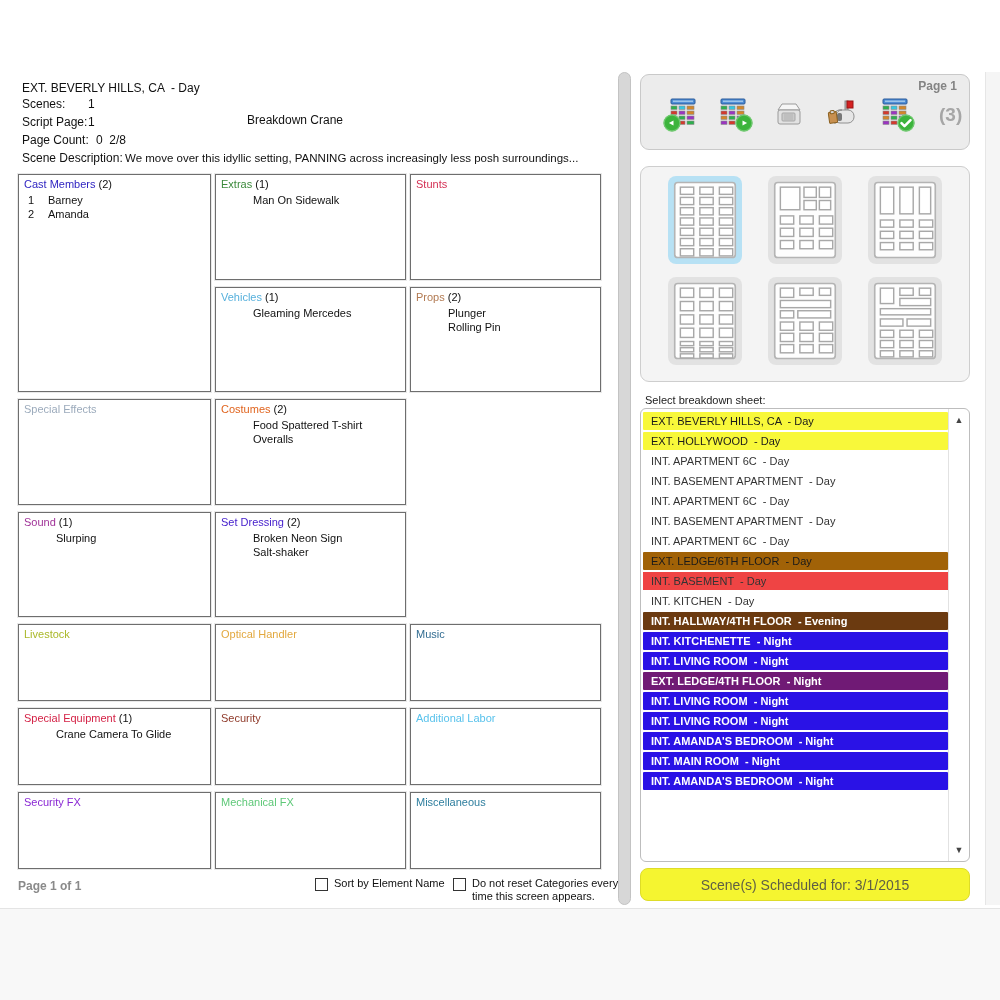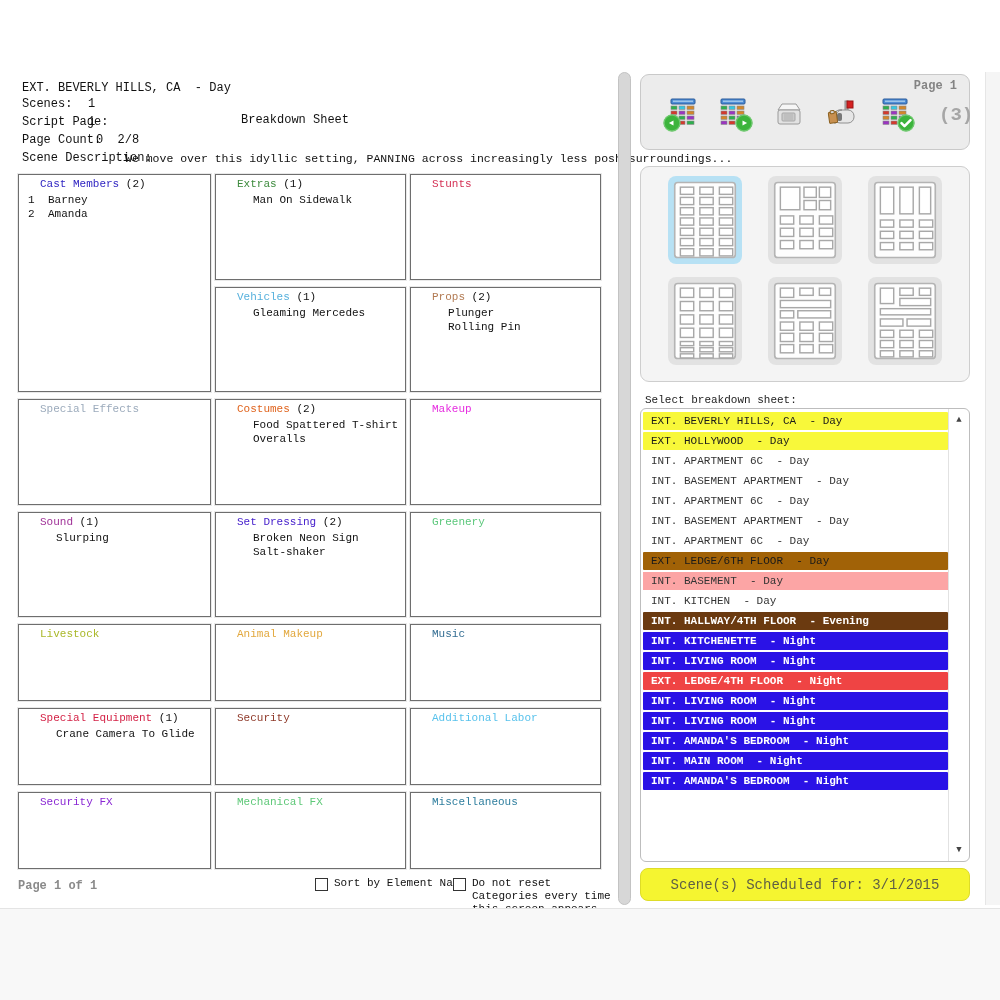--- a/index.html
+++ b/index.html
@@ -1,30 +1,30 @@
 <!DOCTYPE html>
 <html><head>
 <meta charset="utf-8">
 <style>
   html,body{margin:0;padding:0;background:#fff;}
   .app{position:relative;width:1000px;height:1000px;background:#fff;overflow:hidden;
-       font-family:Liberation Mono, monospace;color:#111;}
+       font-family:Liberation Sans, sans-serif;color:#111;}
   .pre{white-space:pre;}
 
   
   .hdr-line{position:absolute;font-size:12px;color:#111;}
   .sheet-title{position:absolute;left:205px;top:113px;width:180px;text-align:center;font-size:12px;}
 
   .cat-grid{position:absolute;left:18px;top:174px;width:583px;
             display:grid;grid-template-columns:193px 191px 191px;
             grid-template-rows:106px 105px 106px 105px 77px 77px 77px;
             column-gap:4px;row-gap:7px;}
   .cat-box{border:1px solid #6e6e6e;background:#fff;box-sizing:border-box;
            padding:3px 5px;font-size:11px;overflow:hidden;box-shadow:0 0 0 1px #e9e9e9;}
-  .cat-head{margin-bottom:3px;margin-left:16px;}
+  .cat-head{margin-bottom:3px;}
   .cat-name{font-size:11px;}
   .cat-count{color:#111;}
   .cat-item{padding-left:32px;line-height:14px;color:#111;}
   .cat-item.numbered{padding-left:4px;display:flex;}
   .item-no{width:20px;flex:none;}
   .slot-cast{grid-column:1;grid-row:1/3;}
   .slot-extras{grid-column:2;grid-row:1;}
   .slot-stunts{grid-column:3;grid-row:1;}
   .slot-vehicles{grid-column:2;grid-row:2;}
   .slot-props{grid-column:3;grid-row:2;}
@@ -98,21 +98,21 @@
 
 <div class="app">
 
   <div class="hdr-line pre" style="left:22px;top:81px;">EXT. BEVERLY HILLS, CA  - Day</div>
 
   <div class="hdr-line" style="left:22px;top:97px;">Scenes:</div>
   <div class="hdr-line pre" style="left:88px;top:97px;">1</div>
 
   <div class="hdr-line" style="left:22px;top:115px;">Script Page:</div>
   <div class="hdr-line pre" style="left:88px;top:115px;">1</div>
-  <div class="sheet-title">Breakdown Sheet</div>
+  <div class="sheet-title">Breakdown Crane</div>
 
   <div class="hdr-line" style="left:22px;top:133px;">Page Count:</div>
   <div class="hdr-line pre" style="left:96px;top:133px;">0  2/8</div>
 
   <div class="hdr-line" style="left:22px;top:151px;">Scene Description:</div>
   <div class="hdr-line" style="left:125px;top:152px;font-size:11.5px;">We move over this idyllic setting, PANNING across increasingly less posh surroundings...</div>
 
   <div class="cat-grid">
       <div class="cat-box slot-cast">
         <div class="cat-head"><span class="cat-name" style="color: rgb(42, 31, 192);">Cast Members</span><span class="cat-count">&nbsp;(2)</span></div>
@@ -142,40 +142,34 @@
         <div class="cat-item"><span class="item-label">Rolling Pin</span></div>
       </div>
       <div class="cat-box slot-special-effects">
         <div class="cat-head"><span class="cat-name" style="color: rgb(156, 171, 188);">Special Effects</span></div>
       </div>
       <div class="cat-box slot-costumes">
         <div class="cat-head"><span class="cat-name" style="color: rgb(224, 100, 30);">Costumes</span><span class="cat-count">&nbsp;(2)</span></div>
         <div class="cat-item"><span class="item-label">Food Spattered T-shirt</span></div>
         <div class="cat-item"><span class="item-label">Overalls</span></div>
       </div>
-      <div class="cat-box slot-makeup">
-        <div class="cat-head"><span class="cat-name" style="color: rgb(230, 44, 224);">Makeup</span></div>
-      </div>
       <div class="cat-box slot-sound">
         <div class="cat-head"><span class="cat-name" style="color: rgb(160, 50, 152);">Sound</span><span class="cat-count">&nbsp;(1)</span></div>
         <div class="cat-item"><span class="item-label">Slurping</span></div>
       </div>
       <div class="cat-box slot-set-dressing">
         <div class="cat-head"><span class="cat-name" style="color: rgb(70, 32, 204);">Set Dressing</span><span class="cat-count">&nbsp;(2)</span></div>
         <div class="cat-item"><span class="item-label">Broken Neon Sign</span></div>
         <div class="cat-item"><span class="item-label">Salt-shaker</span></div>
       </div>
-      <div class="cat-box slot-greenery">
-        <div class="cat-head"><span class="cat-name" style="color: rgb(92, 200, 124);">Greenery</span></div>
-      </div>
       <div class="cat-box slot-livestock">
         <div class="cat-head"><span class="cat-name" style="color: rgb(170, 184, 41);">Livestock</span></div>
       </div>
       <div class="cat-box slot-animal-handler">
-        <div class="cat-head"><span class="cat-name" style="color: rgb(226, 168, 62);">Animal Makeup</span></div>
+        <div class="cat-head"><span class="cat-name" style="color: rgb(226, 168, 62);">Optical Handler</span></div>
       </div>
       <div class="cat-box slot-music">
         <div class="cat-head"><span class="cat-name" style="color: rgb(51, 109, 146);">Music</span></div>
       </div>
       <div class="cat-box slot-special-equipment">
         <div class="cat-head"><span class="cat-name" style="color: rgb(212, 34, 70);">Special Equipment</span><span class="cat-count">&nbsp;(1)</span></div>
         <div class="cat-item"><span class="item-label">Crane Camera To Glide</span></div>
       </div>
       <div class="cat-box slot-security">
         <div class="cat-head"><span class="cat-name" style="color: rgb(143, 58, 42);">Security</span></div>
@@ -438,26 +432,26 @@
   <div class="sheet-list">
     <div class="sheet-items">
         <div class="sheet-item tinted" style="background: rgb(248, 248, 58); color: rgb(26, 26, 26);">EXT. BEVERLY HILLS, CA  - Day</div>
         <div class="sheet-item tinted" style="background: rgb(248, 248, 58); color: rgb(26, 26, 26);">EXT. HOLLYWOOD  - Day</div>
         <div class="sheet-item" style="background: rgb(255, 255, 255); color: rgb(51, 51, 51);">INT. APARTMENT 6C  - Day</div>
         <div class="sheet-item" style="background: rgb(255, 255, 255); color: rgb(51, 51, 51);">INT. BASEMENT APARTMENT  - Day</div>
         <div class="sheet-item" style="background: rgb(255, 255, 255); color: rgb(51, 51, 51);">INT. APARTMENT 6C  - Day</div>
         <div class="sheet-item" style="background: rgb(255, 255, 255); color: rgb(51, 51, 51);">INT. BASEMENT APARTMENT  - Day</div>
         <div class="sheet-item" style="background: rgb(255, 255, 255); color: rgb(51, 51, 51);">INT. APARTMENT 6C  - Day</div>
         <div class="sheet-item tinted" style="background: #a16207; color: rgb(26, 26, 26);">EXT. LEDGE/6TH FLOOR  - Day</div>
-        <div class="sheet-item" style="background: #fca5a5; color: rgb(51, 51, 51);">INT. BASEMENT  - Day</div>
+        <div class="sheet-item" style="background: #ef4444; color: rgb(51, 51, 51);">INT. BASEMENT  - Day</div>
         <div class="sheet-item" style="background: rgb(255, 255, 255); color: rgb(51, 51, 51);">INT. KITCHEN  - Day</div>
         <div class="sheet-item tinted" style="background: rgb(107, 58, 16); color: rgb(255, 255, 255); font-weight: bold;">INT. HALLWAY/4TH FLOOR  - Evening</div>
         <div class="sheet-item tinted" style="background: rgb(42, 18, 230); color: rgb(255, 255, 255); font-weight: bold;">INT. KITCHENETTE  - Night</div>
         <div class="sheet-item tinted" style="background: rgb(42, 18, 230); color: rgb(255, 255, 255); font-weight: bold;">INT. LIVING ROOM  - Night</div>
-        <div class="sheet-item tinted" style="background: #ef4444; color: rgb(255, 255, 255); font-weight: bold;">EXT. LEDGE/4TH FLOOR  - Night</div>
+        <div class="sheet-item tinted" style="background: #701a75; color: rgb(255, 255, 255); font-weight: bold;">EXT. LEDGE/4TH FLOOR  - Night</div>
         <div class="sheet-item tinted" style="background: rgb(42, 18, 230); color: rgb(255, 255, 255); font-weight: bold;">INT. LIVING ROOM  - Night</div>
         <div class="sheet-item tinted" style="background: rgb(42, 18, 230); color: rgb(255, 255, 255); font-weight: bold;">INT. LIVING ROOM  - Night</div>
         <div class="sheet-item tinted" style="background: rgb(42, 18, 230); color: rgb(255, 255, 255); font-weight: bold;">INT. AMANDA'S BEDROOM  - Night</div>
         <div class="sheet-item tinted" style="background: rgb(42, 18, 230); color: rgb(255, 255, 255); font-weight: bold;">INT. MAIN ROOM  - Night</div>
         <div class="sheet-item tinted" style="background: rgb(42, 18, 230); color: rgb(255, 255, 255); font-weight: bold;">INT. AMANDA'S BEDROOM  - Night</div>
       </div>
     <div class="sheet-scroll">
       <div class="scroll-up">▲</div>
       <div class="scroll-down">▼</div>
     </div>

